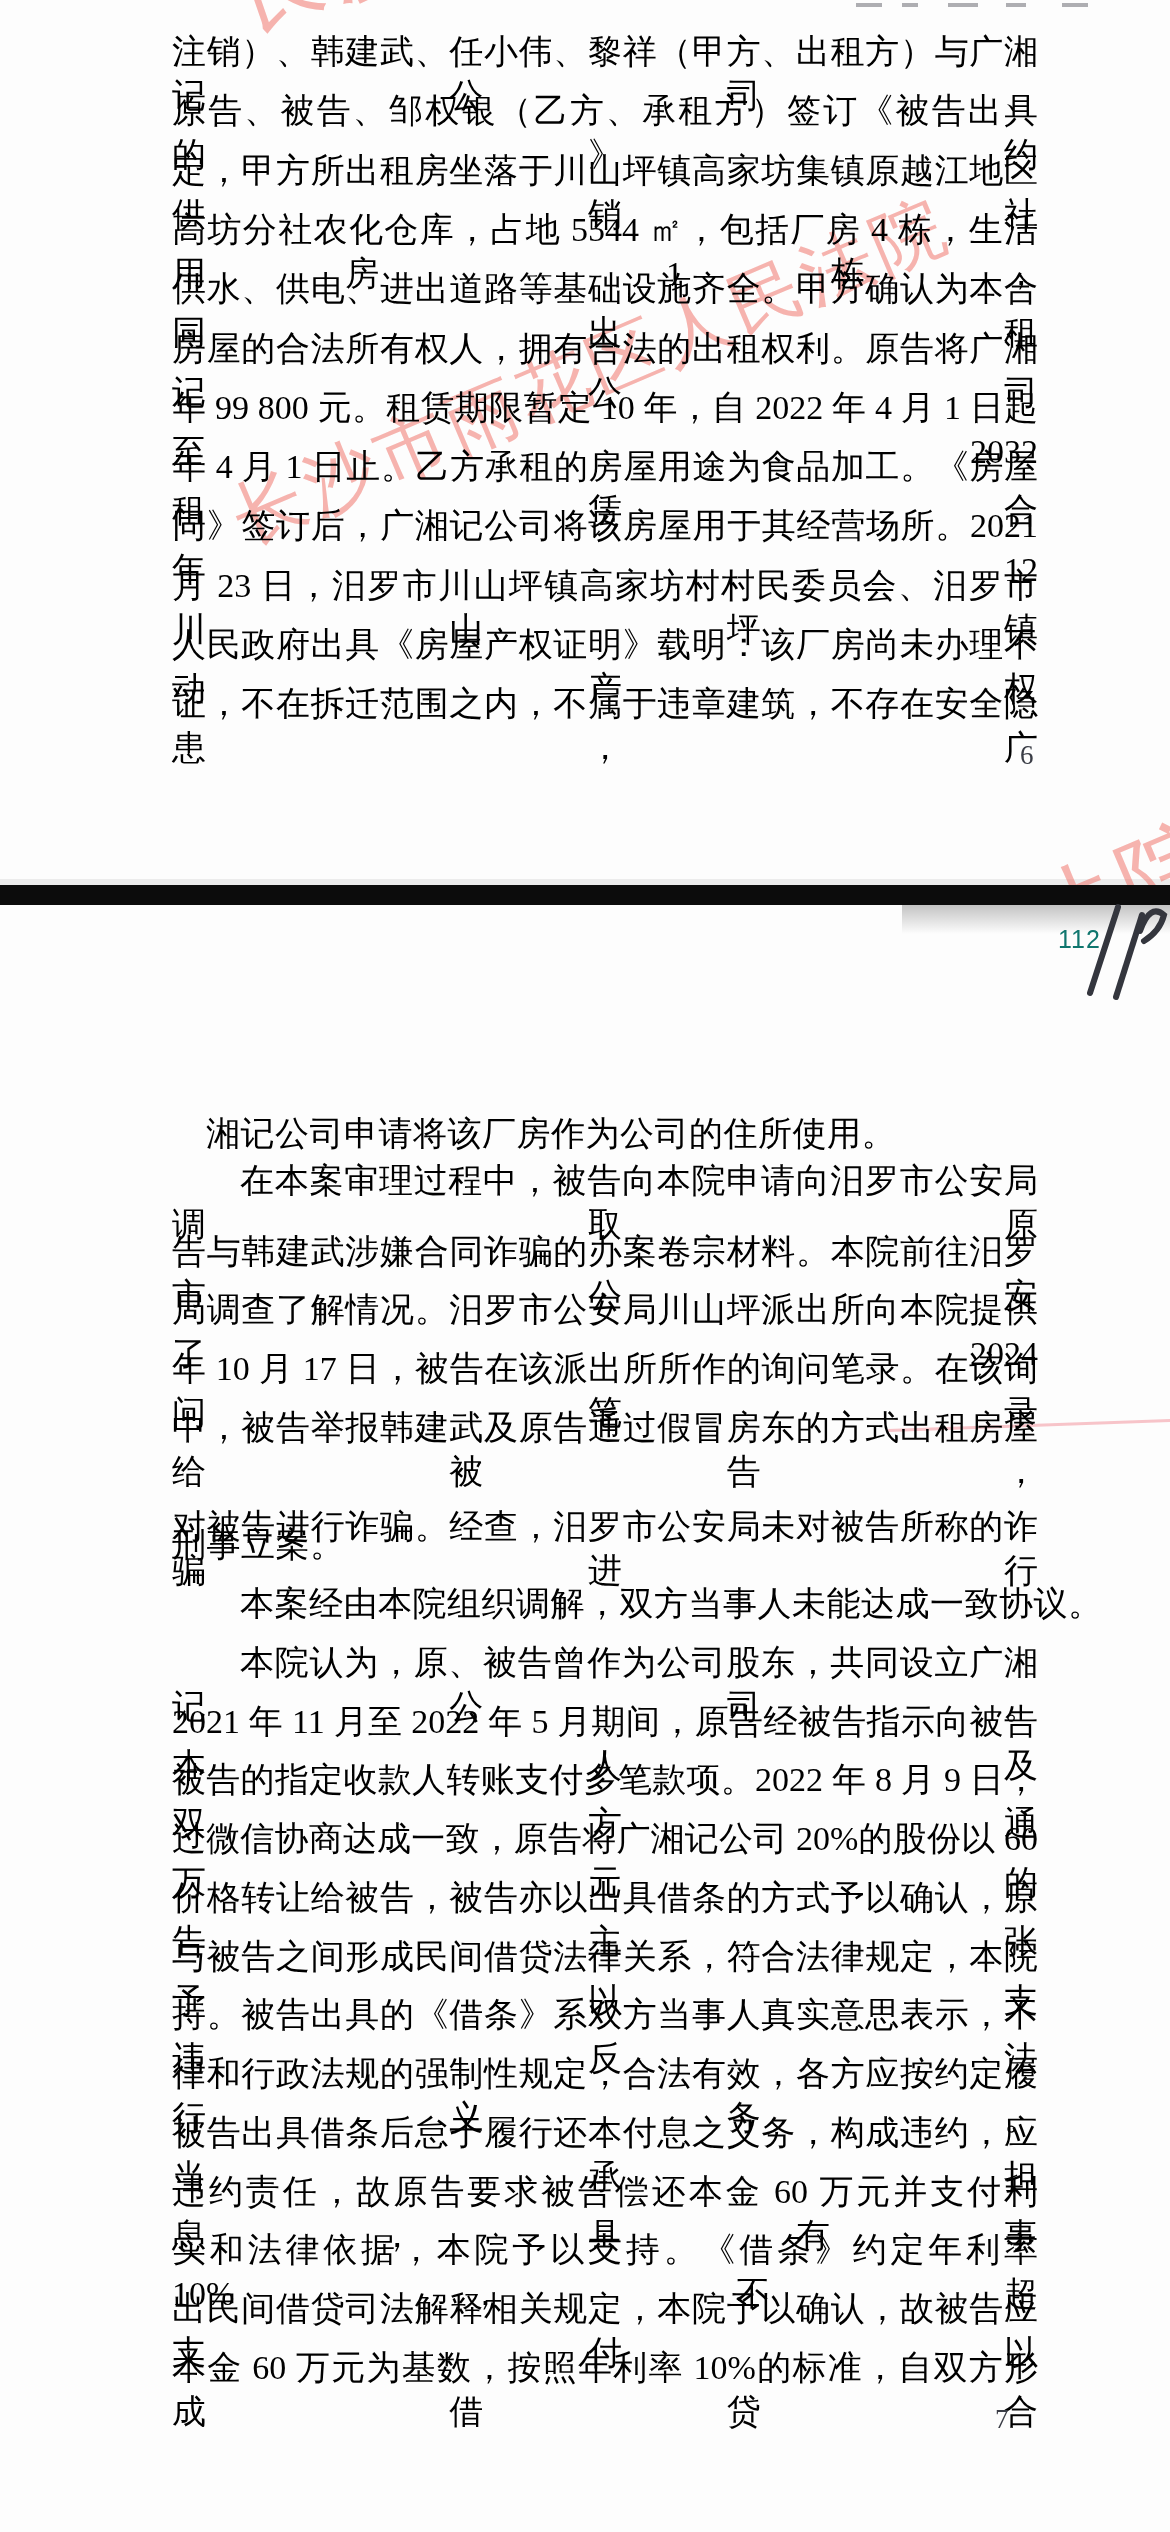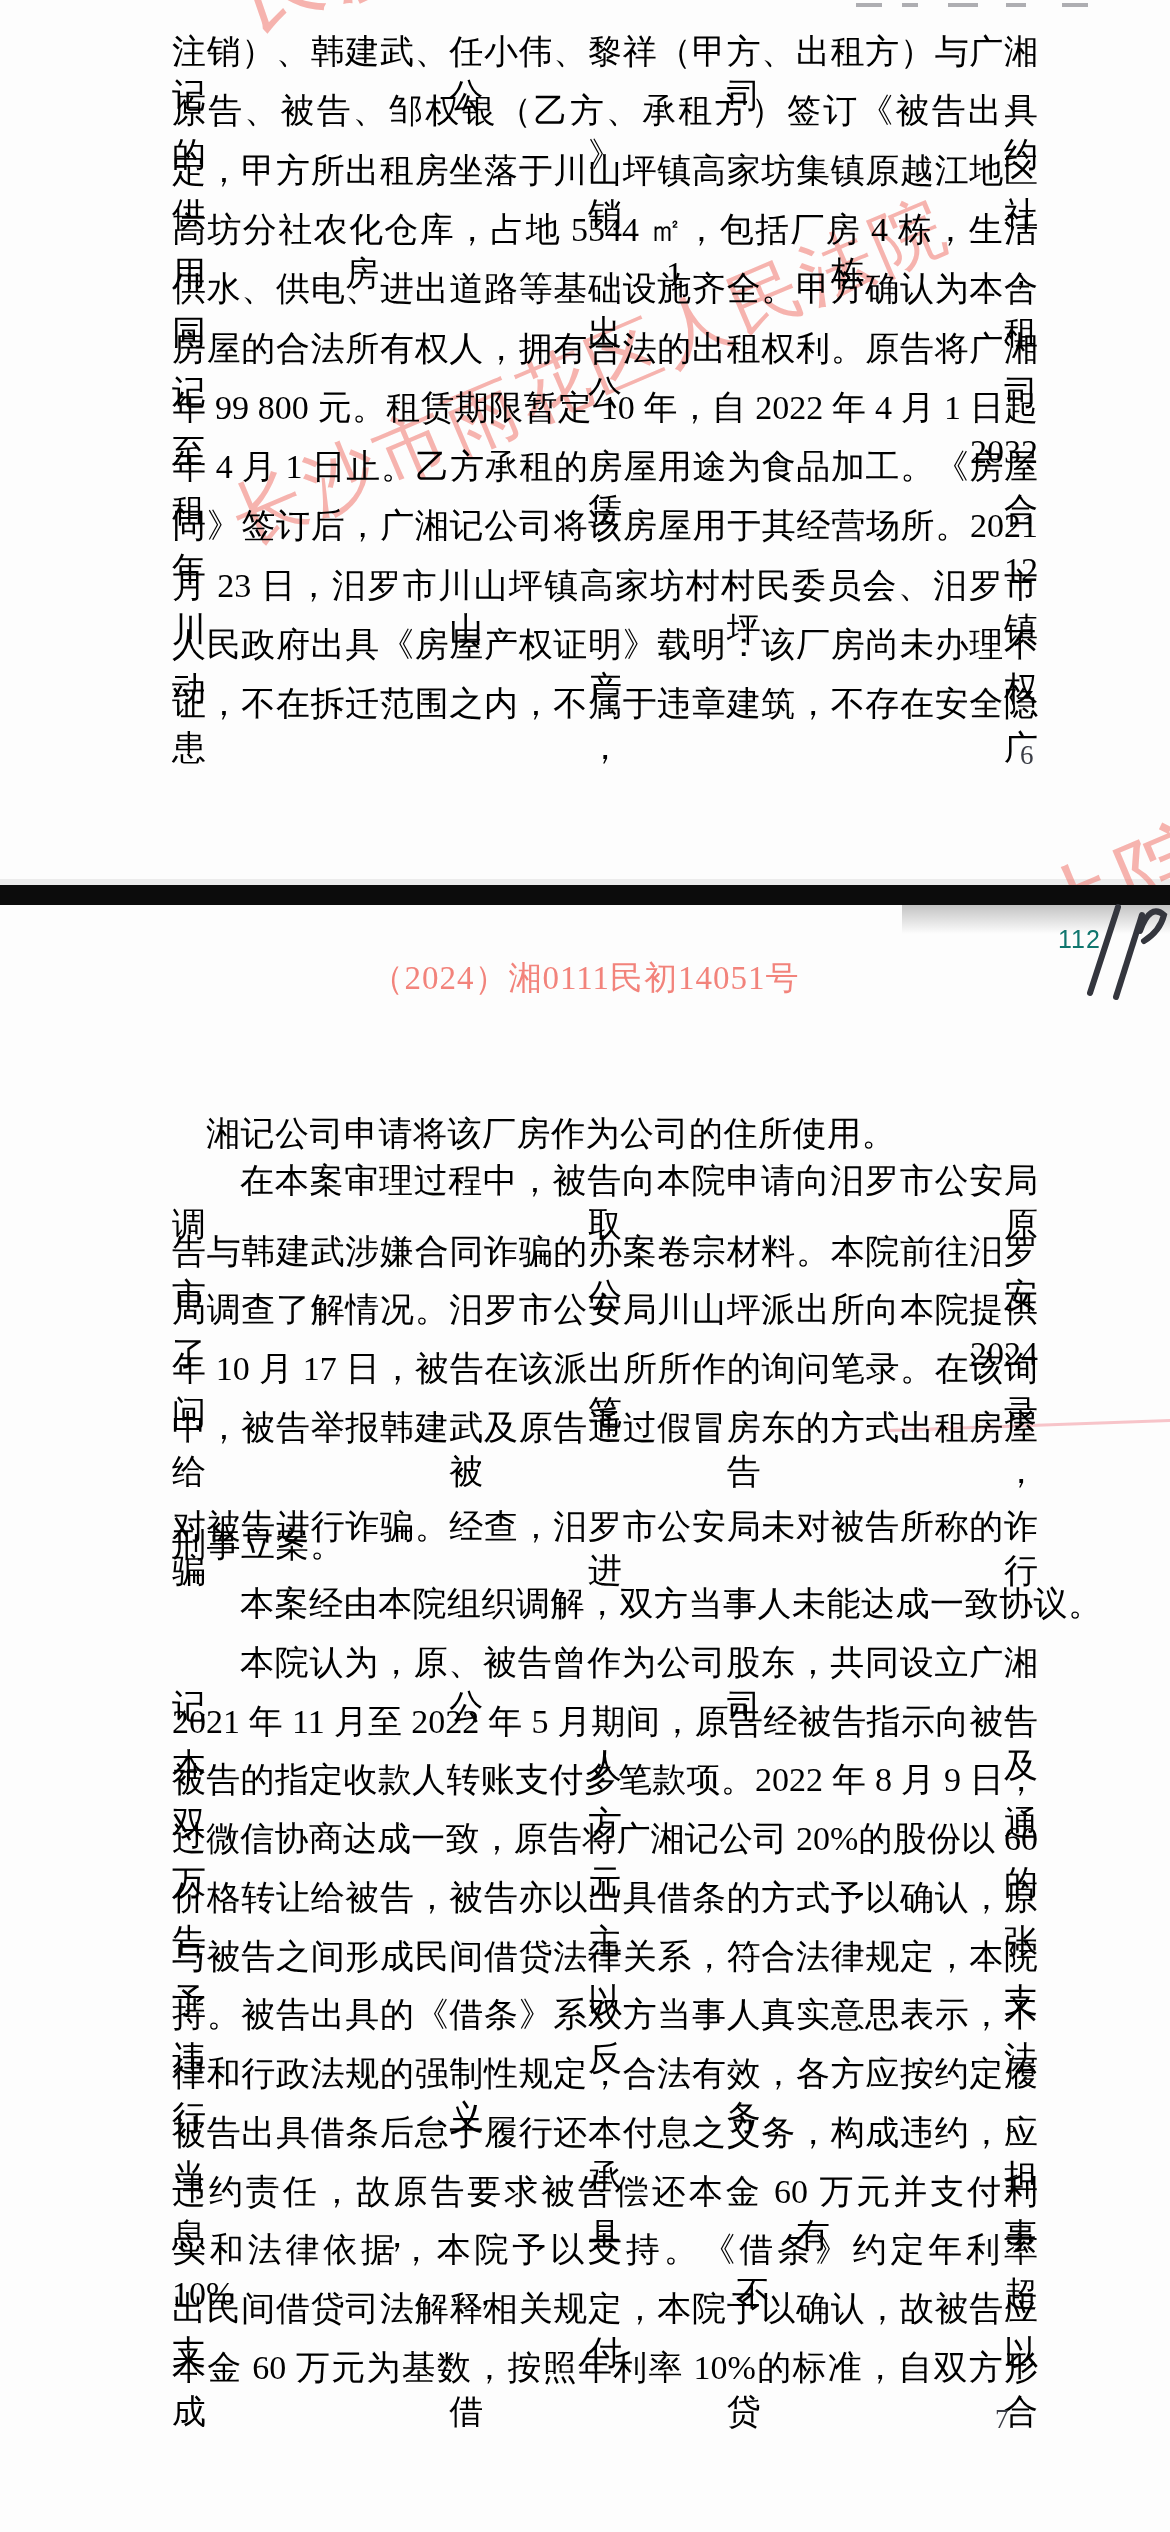--- a/index.html
+++ b/index.html
@@ -70,21 +70,20 @@
   <div class="wm" id="wm-p1-top" style="color: rgba(239, 106, 96, 0.5);">长沙市雨花区人民法院</div>
   <div class="wm" id="wm-p1-mid" style="color: rgba(239, 106, 96, 0.5);">长沙市雨花区人民法院</div>
   <div class="wm" id="wm-p2-up" style="color: rgba(239, 106, 96, 0.5);">长沙市雨花区人民法院</div>
   <div class="wm" id="wm-p2-low" style="color: rgba(239, 106, 96, 0.5);">长沙市雨花区人民法院</div>
 
   <div id="separator"></div>
 
   <div class="page" id="page2"></div>
   <div id="scan-shadow"></div>
 
-  <div id="case-number" style="color: rgb(242, 131, 123);">（2024）湘0111民初14051号</div>
 
   <div id="page-stamp">112</div>
   <svg id="pen-marks" viewBox="0 0 100 115">
     <path d="M 12,98 L 40,12" stroke="#34363e" stroke-width="6" stroke-linecap="round" fill="none"></path>
     <path d="M 38,102 L 64,20" stroke="#34363e" stroke-width="6" stroke-linecap="round" fill="none"></path>
     <path d="M 62,36 Q 72,8 86,20 Q 82,36 66,46" stroke="#34363e" stroke-width="6" stroke-linecap="round" fill="none"></path>
   </svg>
 
   <div id="pen-streak"></div>
 

